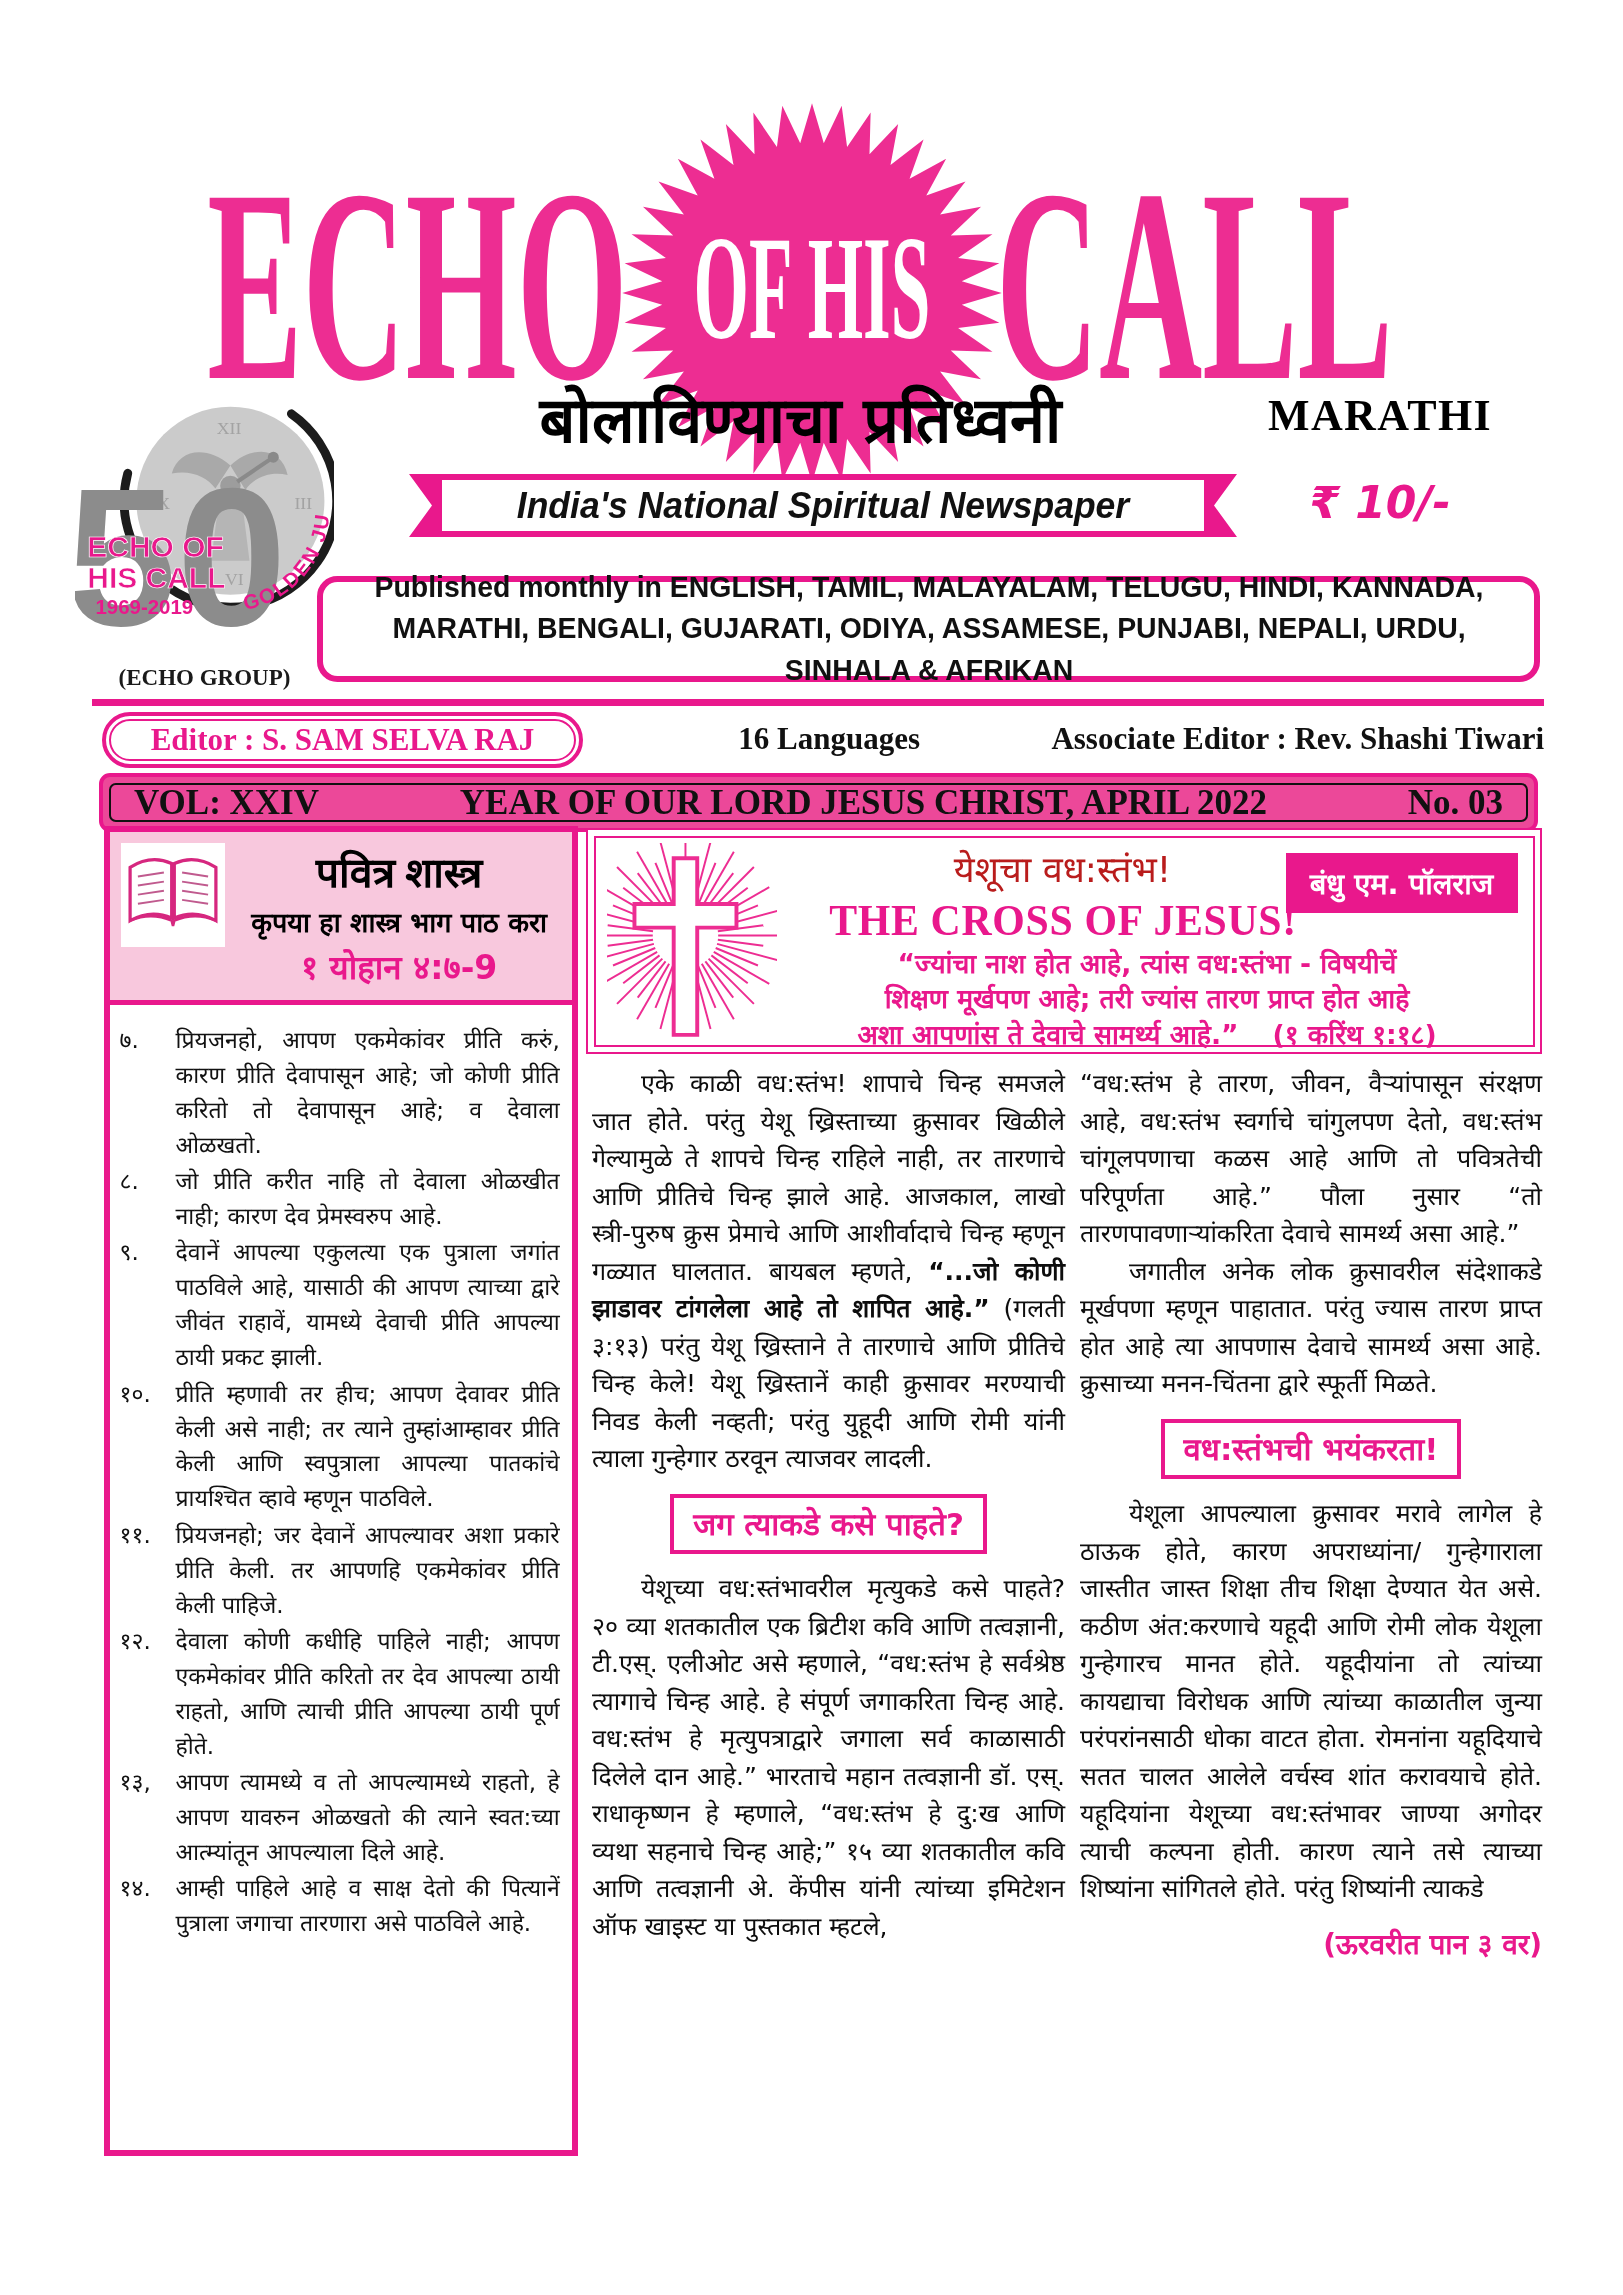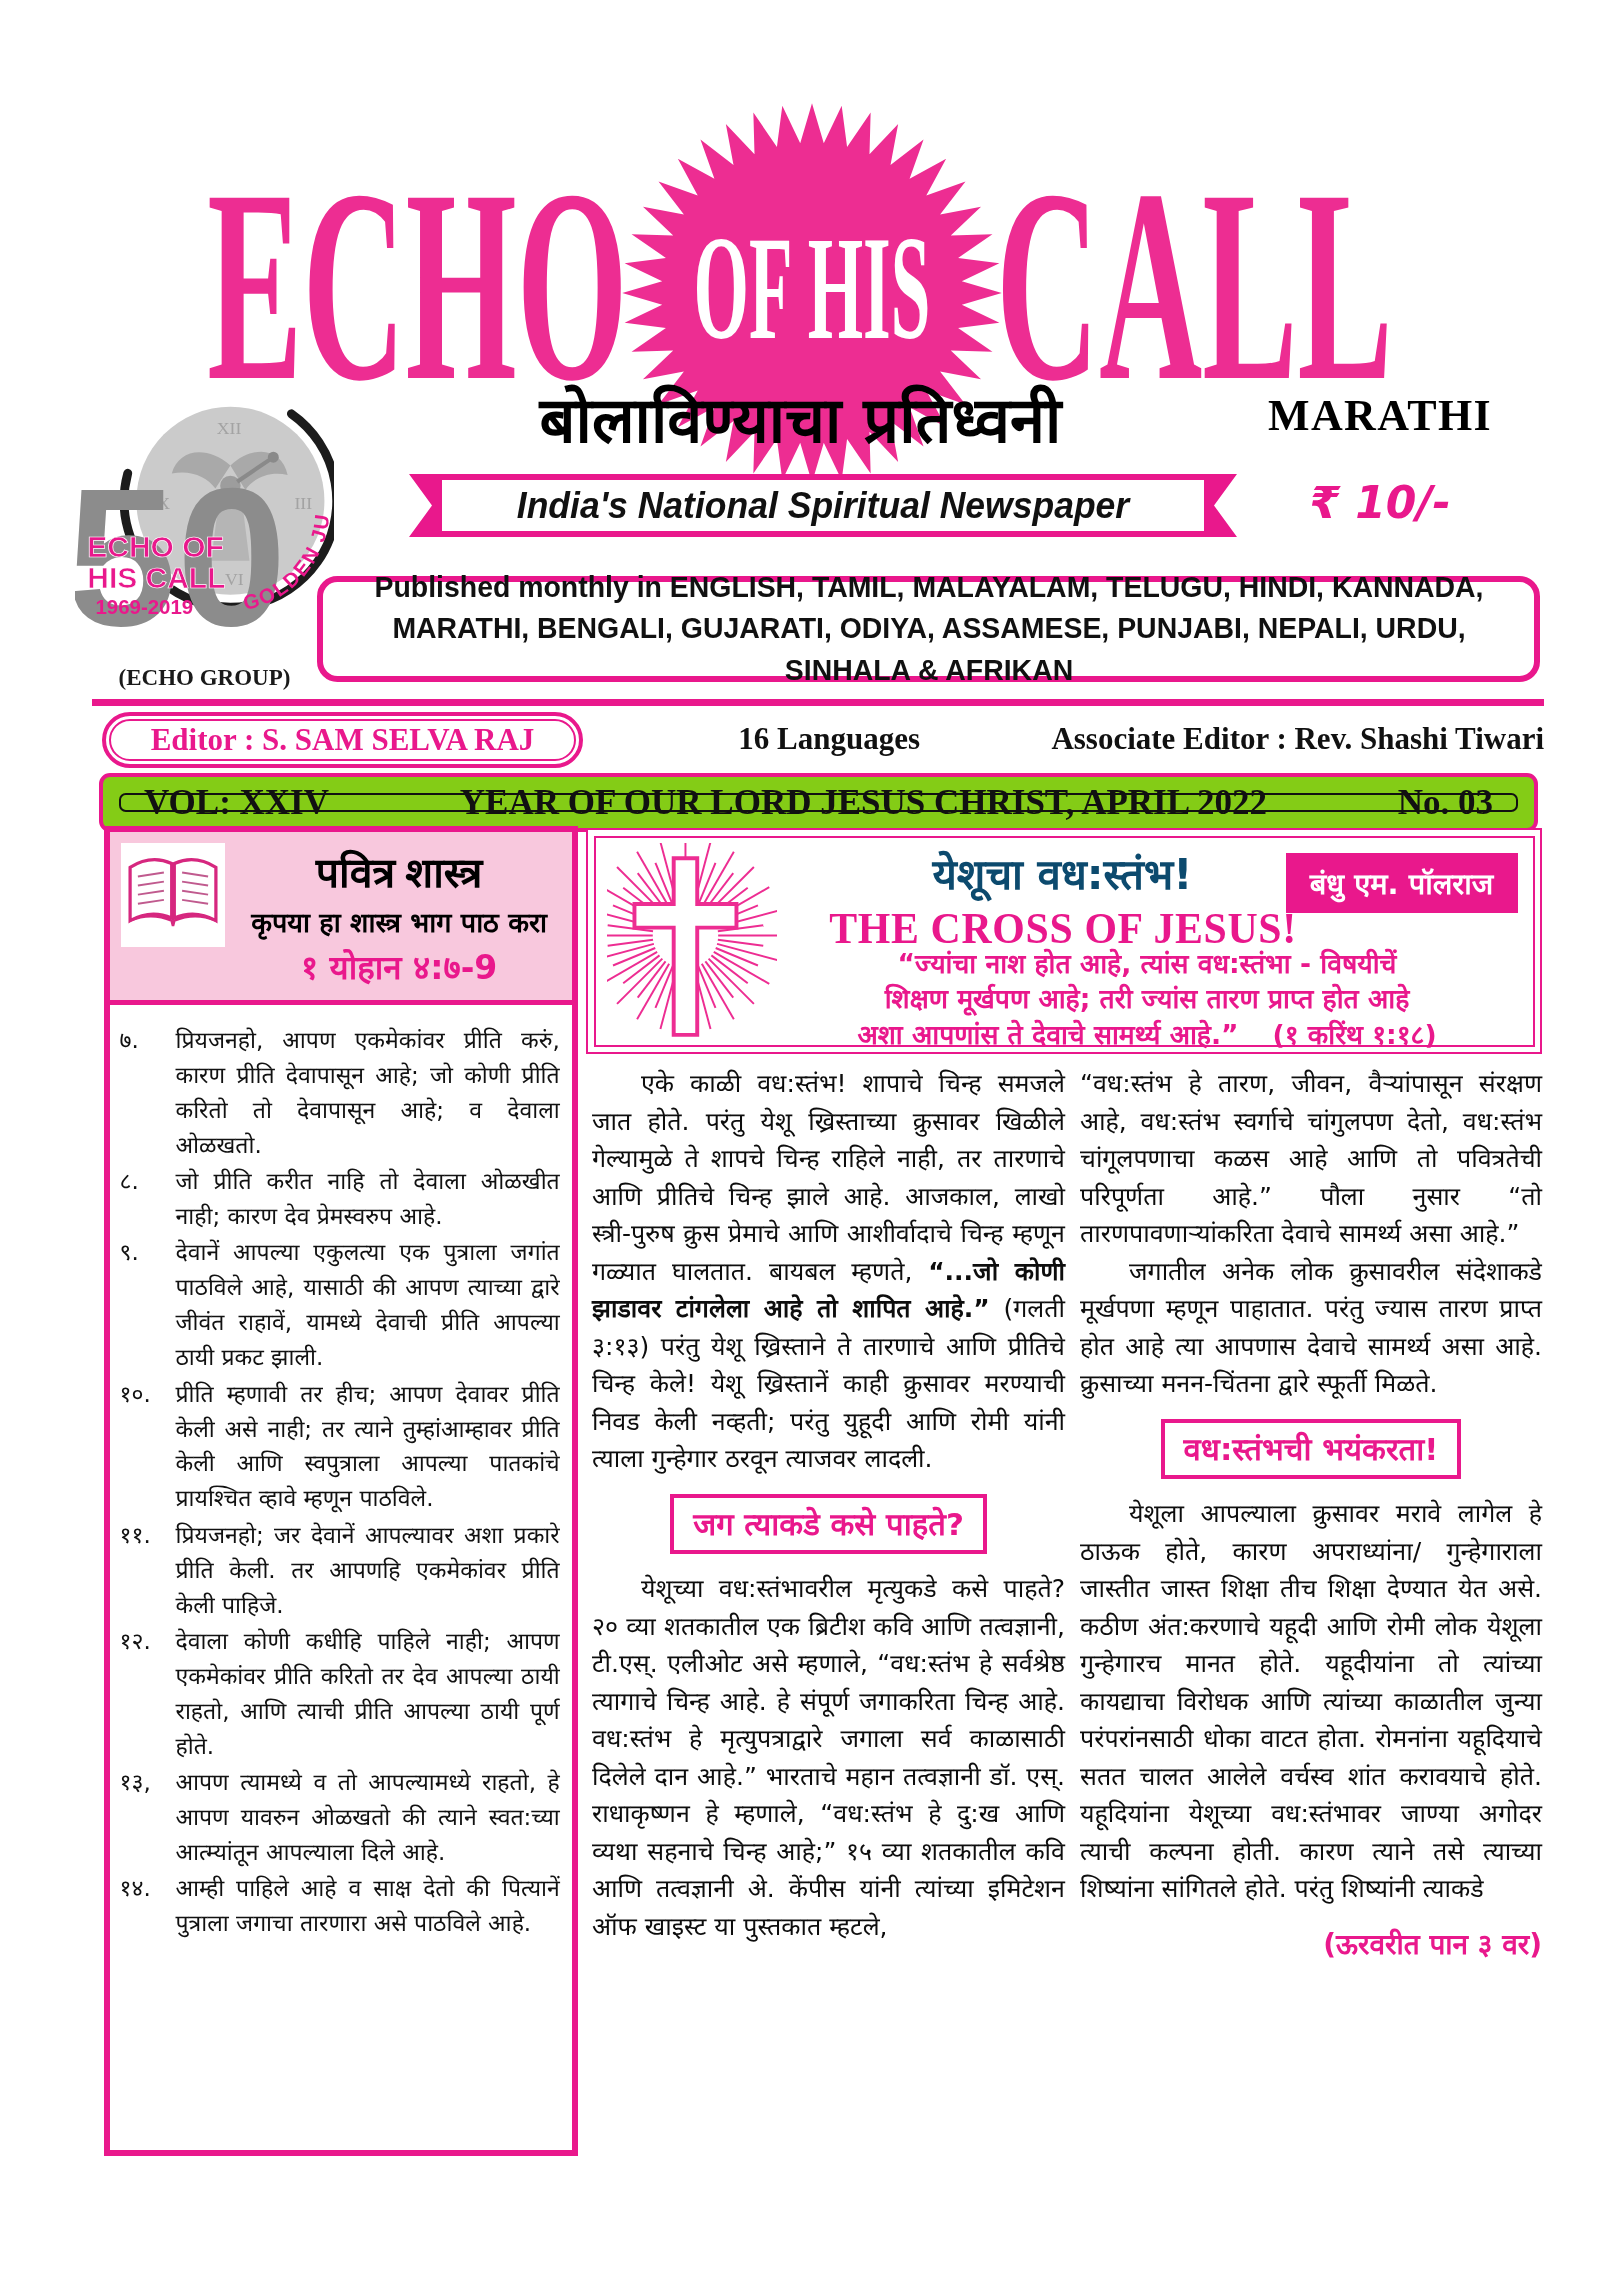--- a/index.html
+++ b/index.html
@@ -58,21 +58,21 @@
       display:flex; align-items:center; justify-content:center; }
   .editor-pill-inner span { color:#e9188c; font-weight:700; font-size:31px;
       font-family:"Liberation Serif", serif; white-space:nowrap; }
   .languages { position:absolute; left:634px; top:721px; width:286px; text-align:right;
       font-family:"Liberation Serif", serif; font-weight:700; font-size:31px; }
   .assoc-editor { position:absolute; left:941px; top:721px; width:603px; text-align:right;
       font-family:"Liberation Serif", serif; font-weight:700; font-size:31px; }
 
   
   .issue-bar { position:absolute; left:99px; top:773px; width:1439px; height:59px;
-      border:4.1px solid #e9188c; border-radius:11px; padding:16px; background:#84cc16; }
+      border:4.1px solid #e9188c; border-radius:11px; padding:6px; background:#ec4899; }
   .issue-bar-inner { width:100%; height:100%; border:2px solid #111; border-radius:6.8px;
       display:flex; align-items:center; justify-content:space-between; padding:0 23px;
       font-family:"Liberation Serif", serif; font-weight:700; font-size:35px; }
 
   
   .scripture { position:absolute; left:104px; top:826px; width:474px; height:1330px;
       border:6.1px solid #e9188c; background:#fff; overflow:hidden; }
   .scripture-head { position:relative; background:#f8c8dd; border-bottom:5.5px solid #e9188c;
       padding:11px 6.8px 11px 123px; text-align:center; min-height:123px; }
   .book-panel { position:absolute; left:11px; top:11px; width:104px; height:104px; background:#fff; }
@@ -84,21 +84,21 @@
       font-size:23px; line-height:1.52; }
   .vnum { flex:none; width:56px; }
   .vtext { flex:1; text-align:justify; }
 
   
   .art-frame { position:absolute; left:586px; top:828px; width:956px; height:226px;
       border:2.7px solid #e9188c; padding:5.5px; background:#fff; }
   .art-frame-inner { position:relative; width:100%; height:100%; border:2px solid #e9188c; }
   .cross-wrap { position:absolute; left:11px; top:5.5px; width:170px; height:198px; }
   .art-titles { position:absolute; left:198px; top:6.8px; width:538px; text-align:center; }
-  .art-title-mr { font-family:"DejaVu Sans", sans-serif; font-weight:700; font-size:42px; color:#0c4a6e; }
+  .art-title-mr { font-family:"DejaVu Sans", sans-serif; font-weight:400; font-size:36px; color:#b91c1c; }
   .art-title-en { font-family:"Liberation Serif", serif; font-weight:900; font-size:44px;
       color:#e9188c; letter-spacing:0.7px; margin-top:1.4px; transform:scaleX(0.95); }
   .author-box { position:absolute; right:15px; top:15px; width:232px; min-height:60px;
       background:#e9188c; color:#fff; display:flex; align-items:center; justify-content:center; }
   .author-box span { font-family:"DejaVu Sans", sans-serif; font-weight:700; font-size:29px; }
   .art-quote { position:absolute; left:177px; right:11px; top:108px; text-align:center;
       font-family:"DejaVu Sans", sans-serif; font-weight:700; font-size:26.6px;
       line-height:1.35; color:#e9188c; }
   .art-quote .ref { margin-left:34px; }
 

